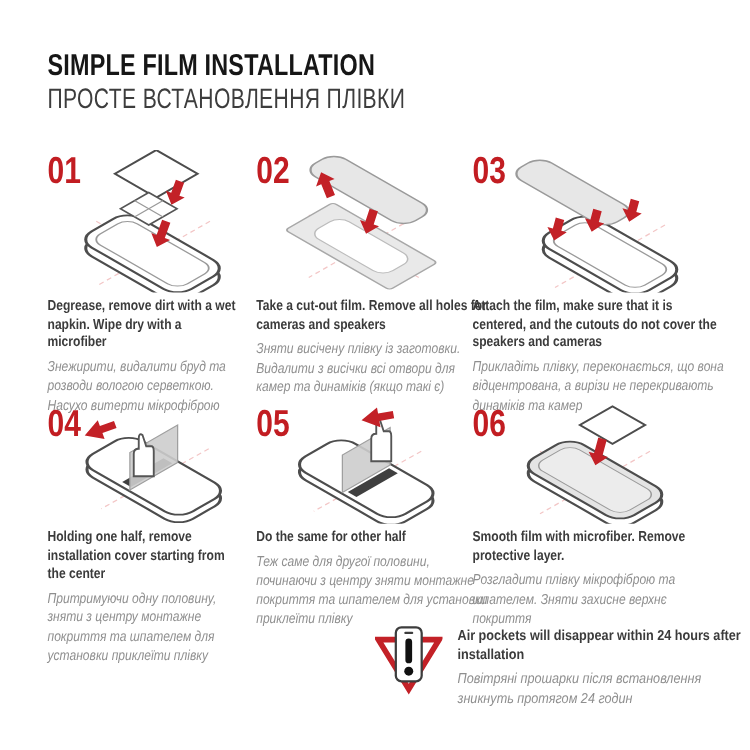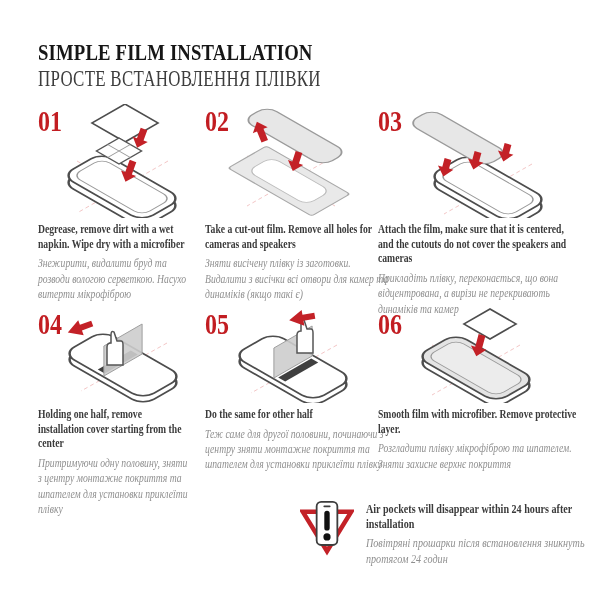--- a/index.html
+++ b/index.html
@@ -1,35 +1,35 @@
 <!DOCTYPE html>
 <html><head>
 <meta charset="utf-8">
 <style>
   * { margin:0; padding:0; box-sizing:border-box; }
   html,body { background:#ffffff; }
   .page {
     position:relative; width:600px; height:600px; background:#ffffff;
-    font-family:Liberation Serif, serif; overflow:hidden;
+    font-family:Liberation Sans, sans-serif; overflow:hidden;
   }
   
   .header { position:absolute; left:38px; top:40px; }
   .title {
     font-size:24px; font-weight:bold; color:#161616; line-height:1.05;
     white-space:nowrap; transform:scaleX(0.78); transform-origin:left top;
     letter-spacing:0.2px;
   }
   .subtitle {
     font-size:22.5px; font-weight:normal; color:#3d3d3d; line-height:1.1;
     white-space:nowrap; transform:scaleX(0.75); transform-origin:left top;
     margin-top:2px; letter-spacing:0.4px;
   }
   
   .steps {
-    position:absolute; left:38px; top:104px; width:538px;
+    position:absolute; left:38px; top:120px; width:538px;
     display:grid; grid-template-columns:167px 173px 198px;
     grid-template-rows:203px 196px;
   }
   .step { position:relative; }
   .step-number {
     position:absolute; left:0; top:2px; font-size:30px; font-weight:bold;
     color:#c21d22; line-height:1; transform:scaleX(0.8); transform-origin:left top;
   }
   .art { display:block; margin:0 auto; }
   .row1 .art { width:150px; height:114px; margin-top:0; }

